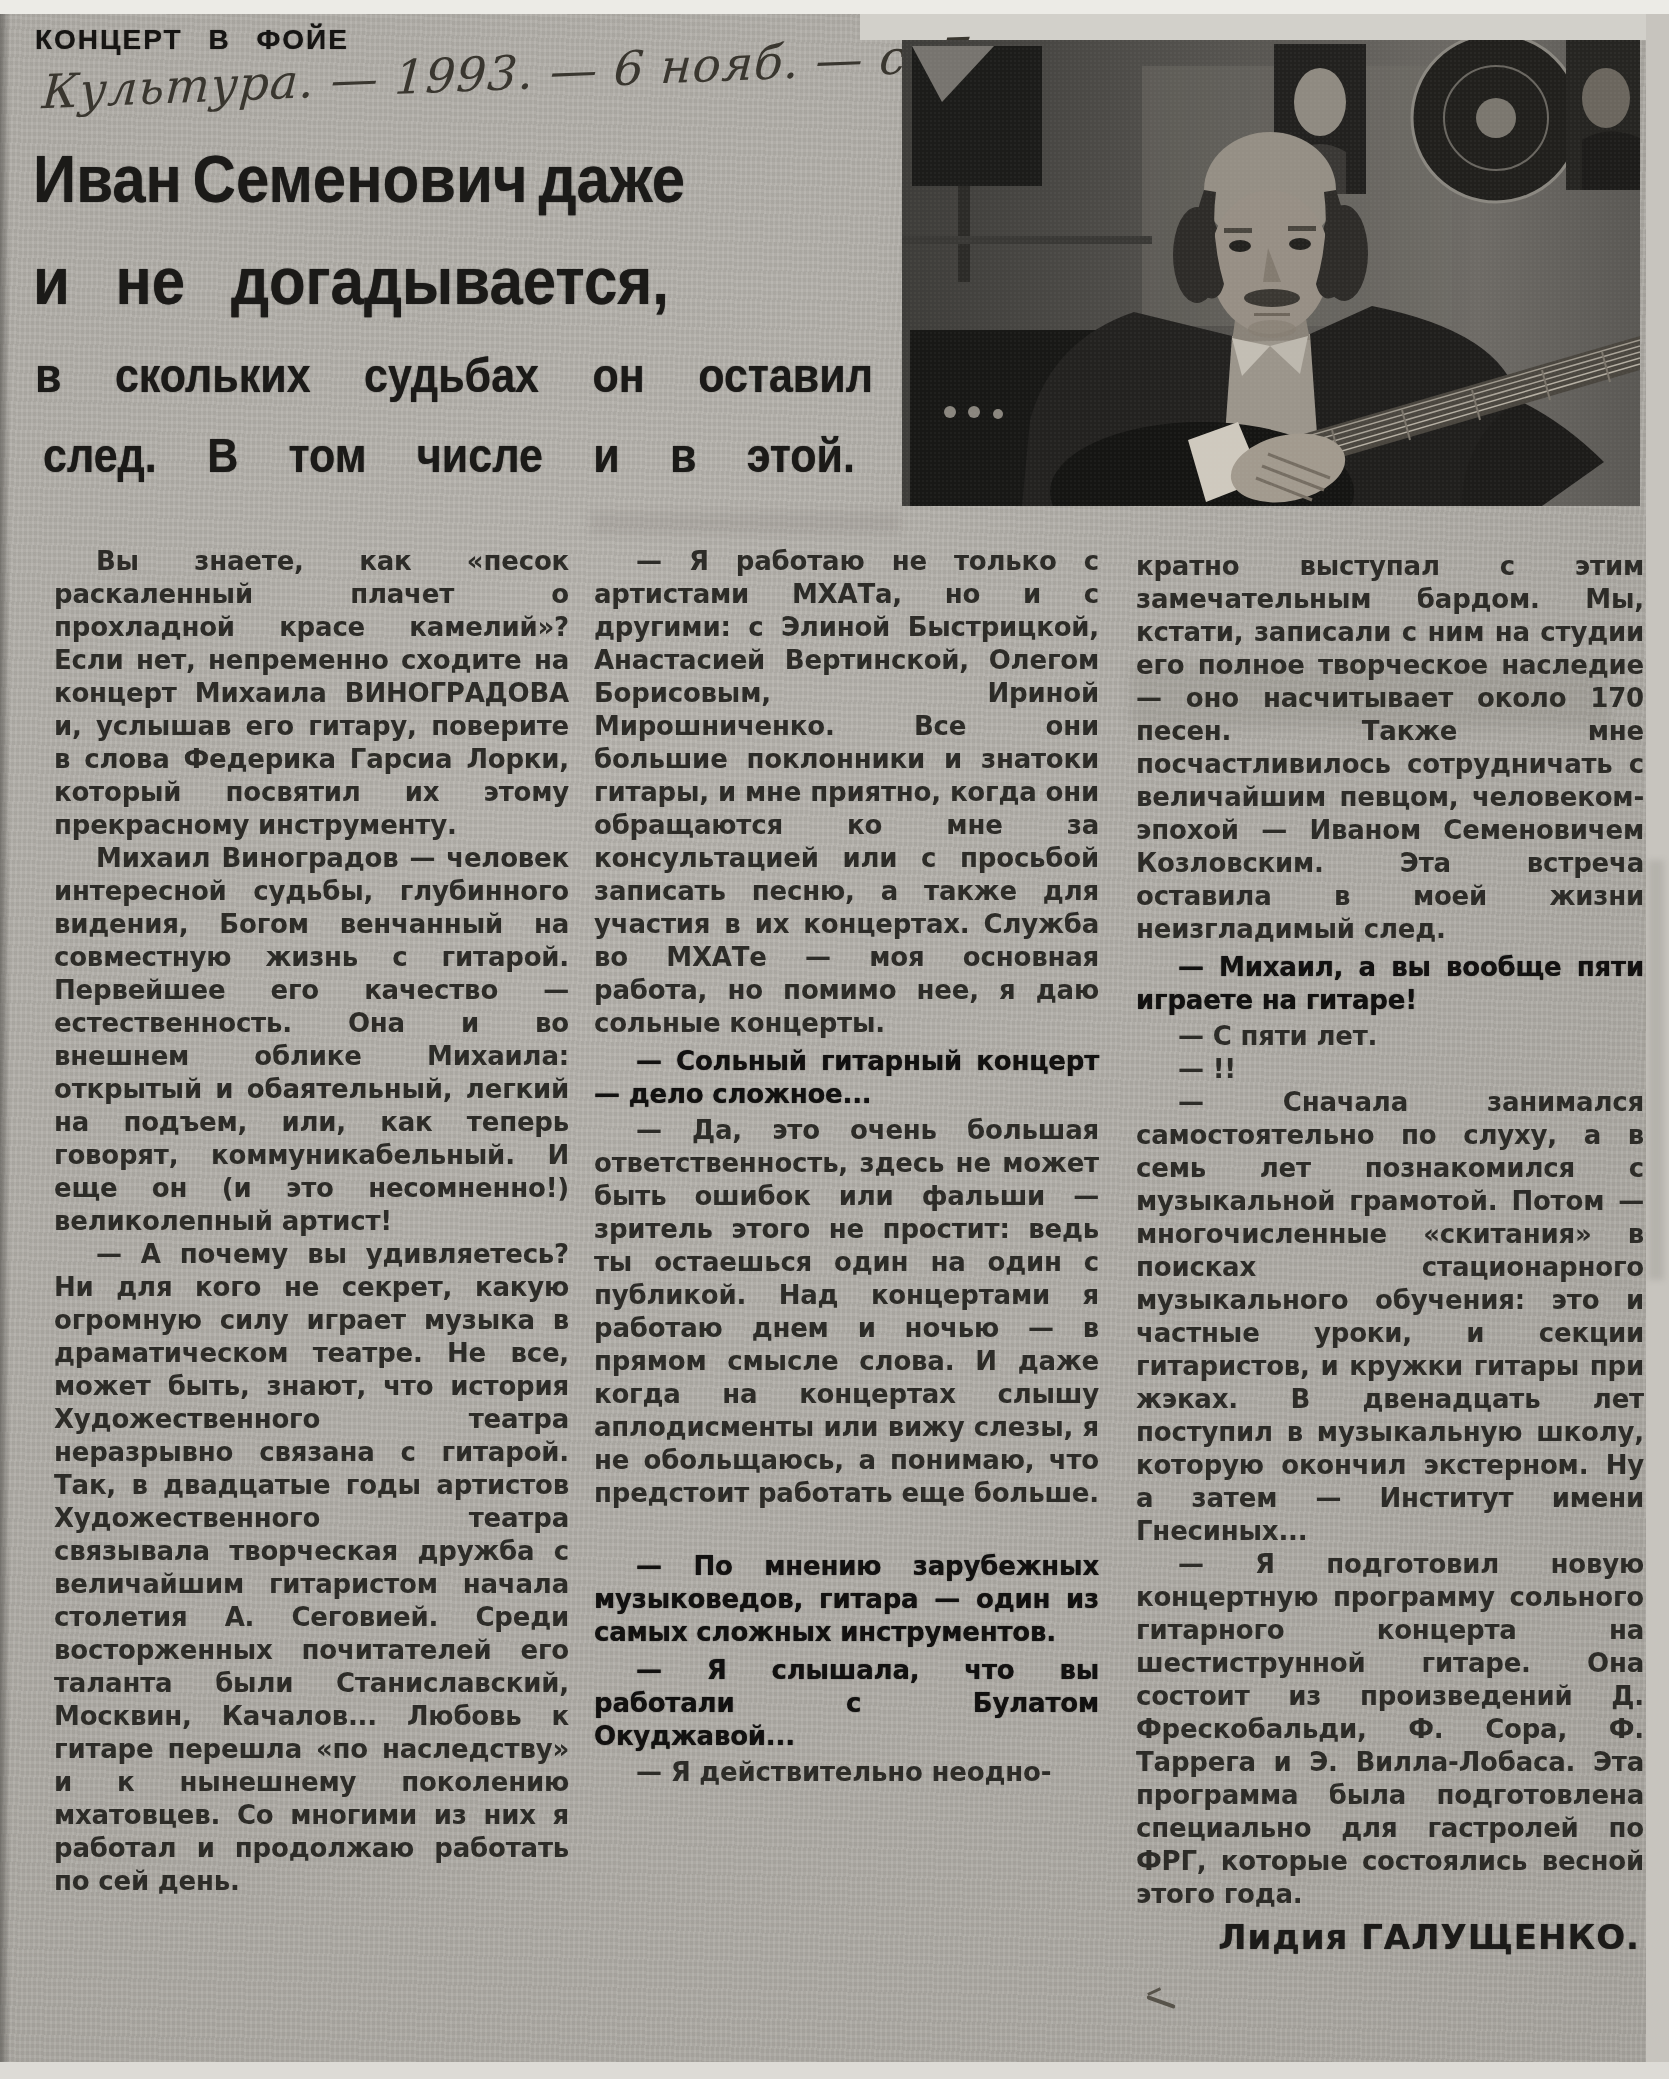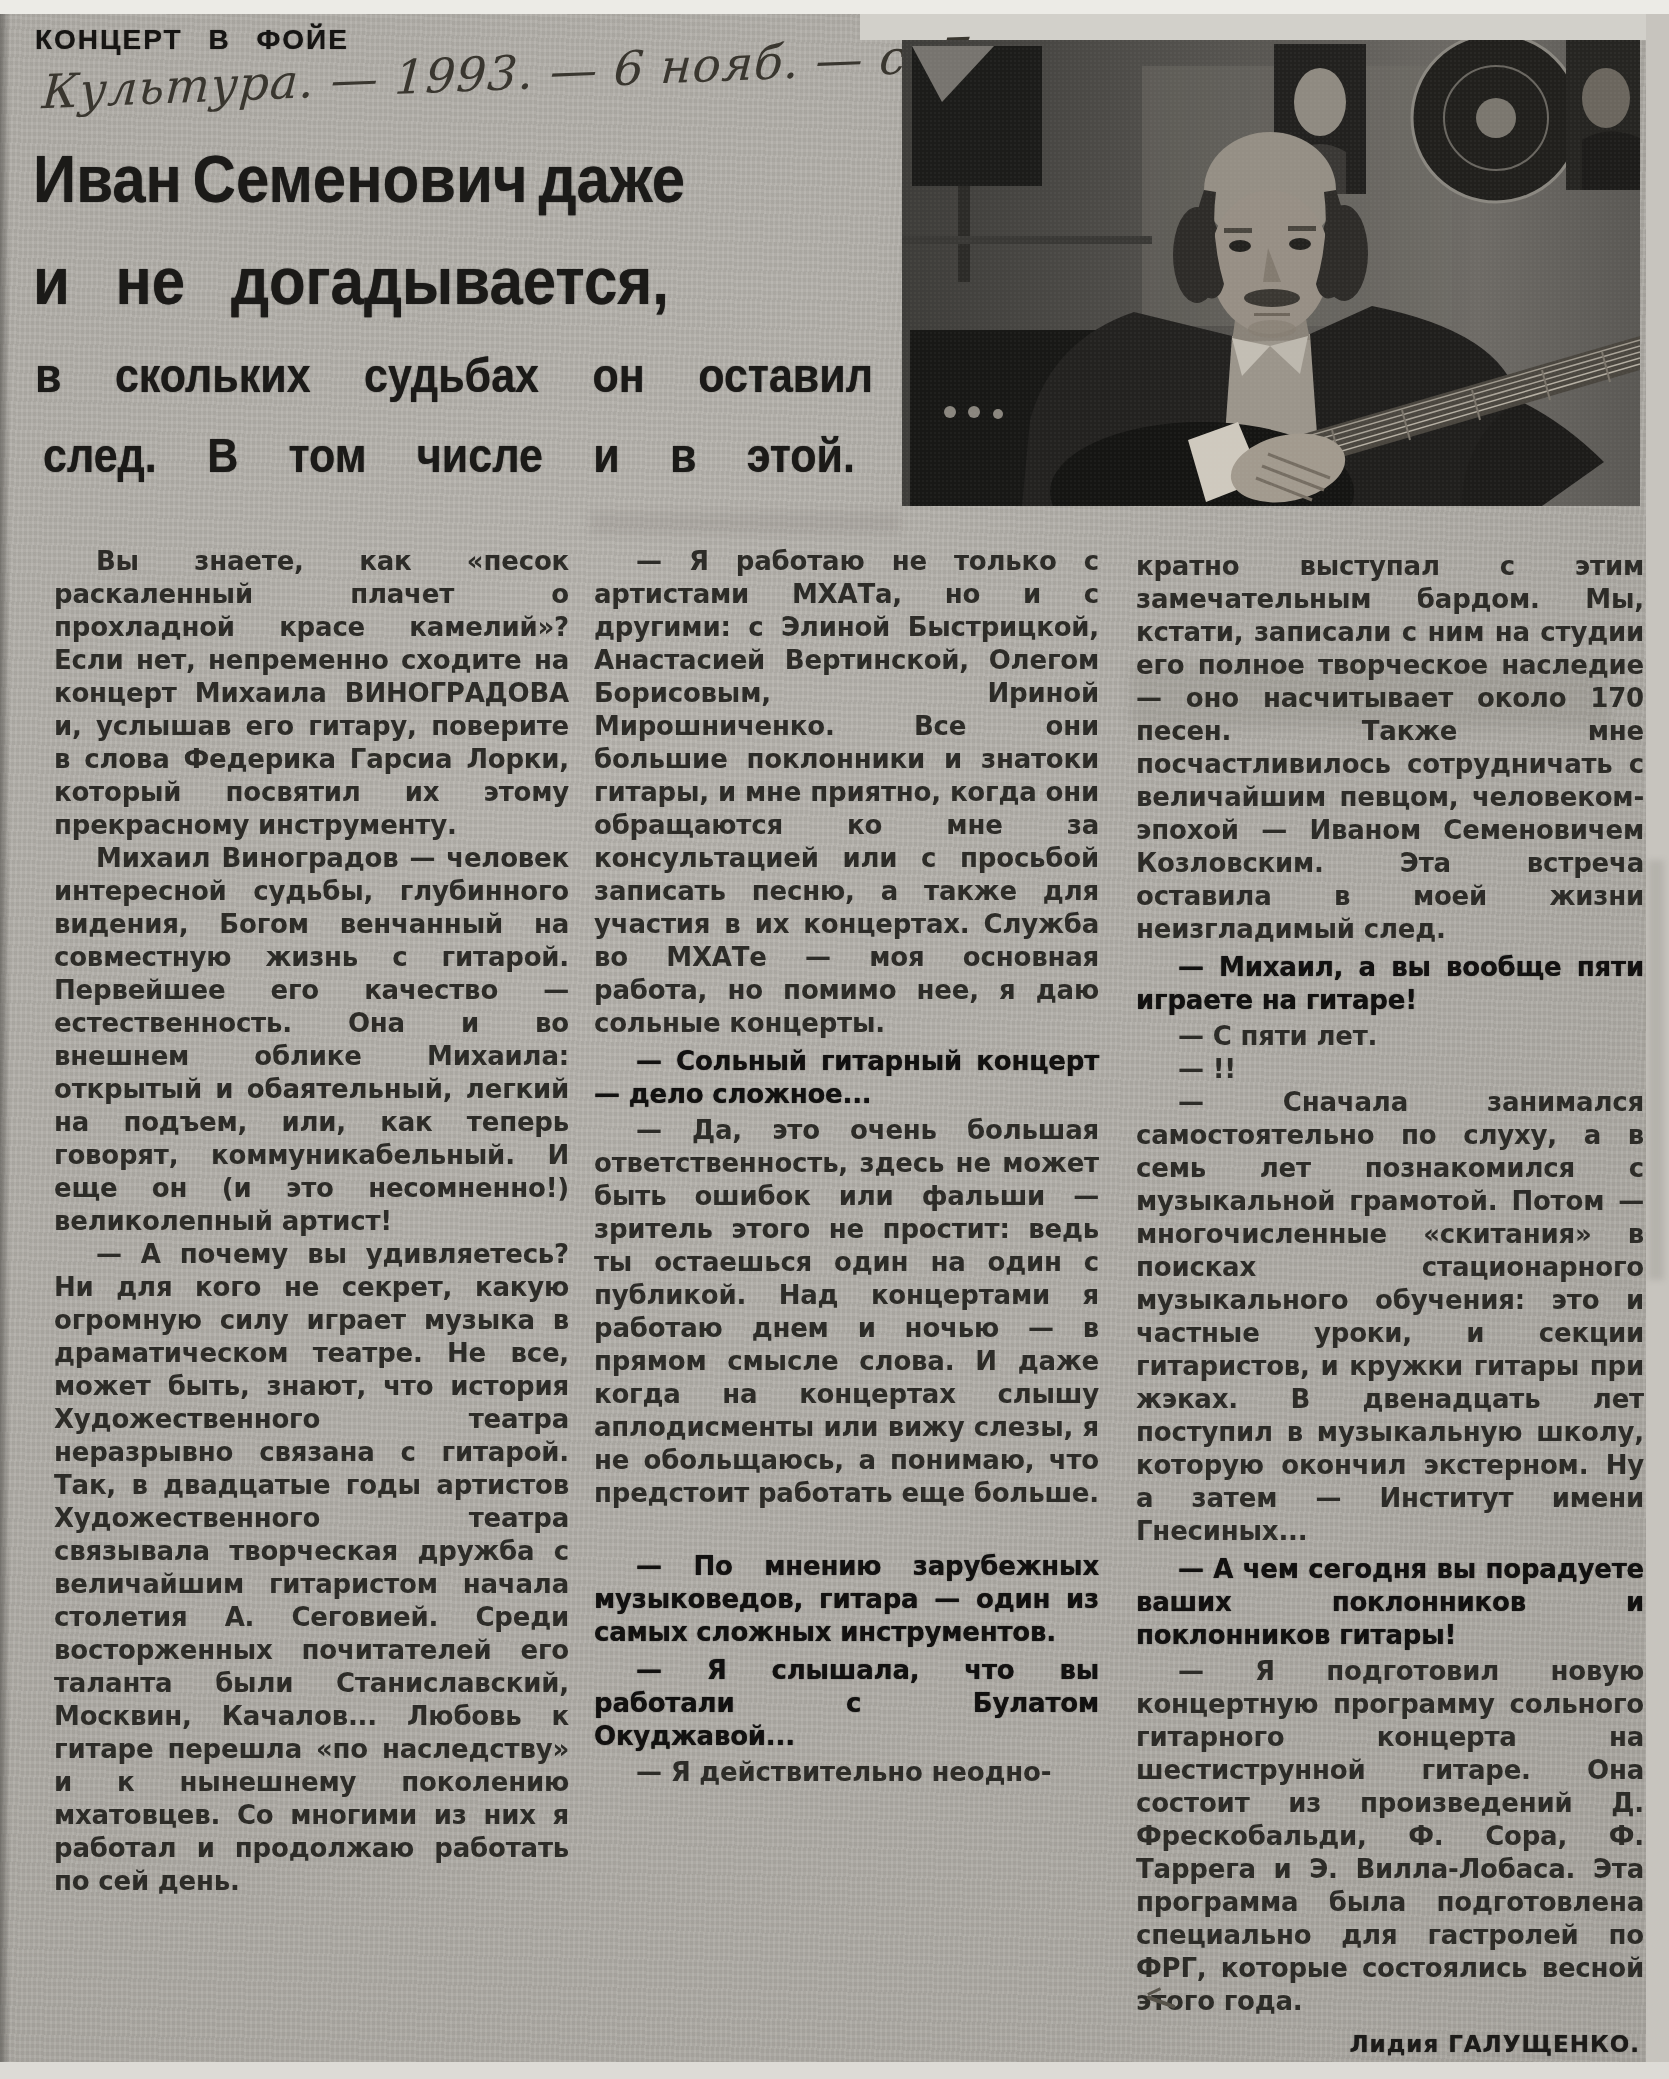--- a/index.html
+++ b/index.html
@@ -43,21 +43,21 @@
   #col2c{left:1136px;width:508px;top:538px;margin-top:12px;}
   .para{margin:0;}
   .ind{text-indent:42px;}
   .answer{color:#2d2c28;}
   .question{color:#121110;text-shadow:0 0 1px rgba(18,17,16,0.9);margin:5px 0 3px 0;}
   .gap{margin-top:40px;}
   .u{text-decoration:underline;text-decoration-thickness:5px;text-underline-offset:5px;
      text-decoration-color:#4c473e;}
   .u-ext::after{content:"";display:inline-block;width:130px;height:5px;background:#4c473e;
      margin-left:6px;margin-bottom:2px;}
-  .byline{margin:10px 0 0 0;font-size:23px;font-weight:bold;text-align:right;color:#1c1b19;
+  .byline{margin:10px 0 0 0;font-size:34px;font-weight:bold;text-align:right;color:#1c1b19;
      letter-spacing:1px;padding-right:4px;text-shadow:0 0 1px rgba(28,27,25,0.8);}
 
   .pen-mark{position:absolute;left:1146px;top:2000px;width:30px;height:4px;background:#57534a;
      transform:rotate(20deg);border-radius:2px;}
   .pen-mark::after{content:"";position:absolute;left:-2px;top:-7px;width:14px;height:3px;
      background:#57534a;transform:rotate(-45deg);}
 
   .smudge{position:absolute;pointer-events:none;}
   .smudge1{left:1130px;top:664px;width:480px;height:64px;background:rgba(50,48,44,0.08);filter:blur(6px);}
   .smudge2{left:590px;top:512px;width:310px;height:22px;background:rgba(50,48,44,0.07);filter:blur(5px);}
@@ -208,21 +208,20 @@
         <p class="para answer ind"><span>— Я действительно неодно-</span></p>
       </div>
   </div>
   <div class="col" id="col2c">
     <div>
         <p class="para answer"><span>кратно выступал с этим замечательным бардом. Мы, кстати, записали с ним на студии его полное творческое наследие — оно насчитывает около 170 песен. Также мне посчастливилось сотрудничать с величайшим певцом, человеком-эпохой — Иваном Семеновичем Козловским. Эта встреча оставила в моей жизни неизгладимый след.</span></p>
         <p class="para question ind"><span>— Михаил, а вы вообще пяти играете на гитаре!</span></p>
         <p class="para answer ind"><span>— С пяти лет.</span></p>
         <p class="para answer ind"><span>— !!</span></p>
         <p class="para answer ind"><span>— Сначала занимался самостоятельно по слуху, а в семь лет познакомился с музыкальной грамотой. Потом — многочисленные «скитания» в поисках стационарного музыкального обучения: это и частные уроки, и секции гитаристов, и кружки гитары при жэках. В двенадцать лет поступил в музыкальную школу, которую окончил экстерном. Ну а затем — Институт имени Гнесиных...</span></p>
-        <p class="para question ind"><span>— А чем сегодня вы порадуете ваших поклонников и поклонников гитары!</span></p>
         <p class="para answer ind"><span>— Я подготовил новую концертную программу сольного гитарного концерта на шестиструнной гитаре. Она состоит из произведений Д. Фрескобальди, Ф. Сора, Ф. Таррега и Э. Вилла-Лобаса. Эта программа была подготовлена специально для гастролей по ФРГ, которые состоялись весной этого года.</span></p>
       </div>
     <p class="byline">Лидия ГАЛУЩЕНКО.</p>
   </div>
 
   <div class="pen-mark"></div>
   <div class="smudge smudge1"></div>
   <div class="smudge smudge2"></div>
   <div class="smudge smudge3"></div>
 </div>

